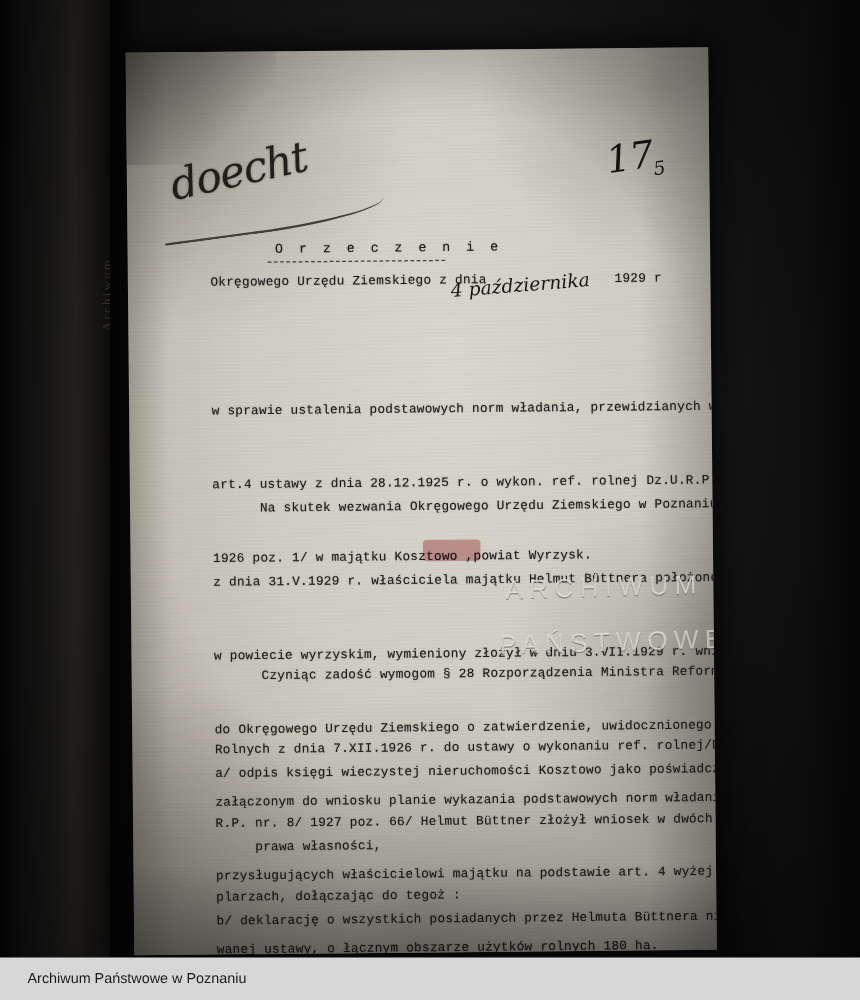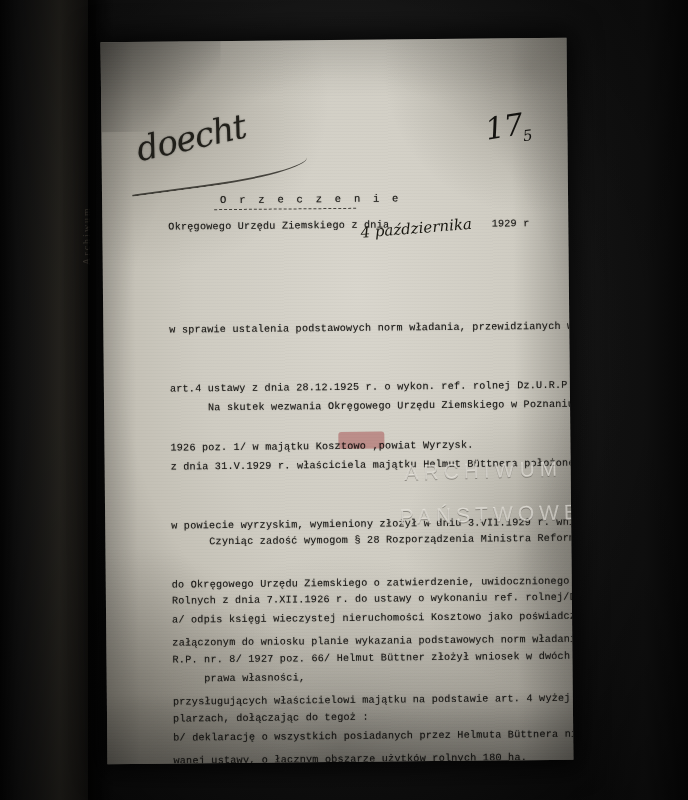--- a/index.html
+++ b/index.html
@@ -341,13 +341,16 @@
 
       <div id="stamp-red"></div>
       <div id="stamp-watermark"><span>ARCHIWUM</span><span class="l2">PAŃSTWOWE</span></div>
 
       <div class="bottom-shadow"></div>
     </div>
   </div>
 
   <div id="vignette"></div>
 
+  <div id="credit">
+    <span class="txt">Archiwum Państwowe w Poznaniu</span>
+  </div>
 </div>
 
 </body></html>

